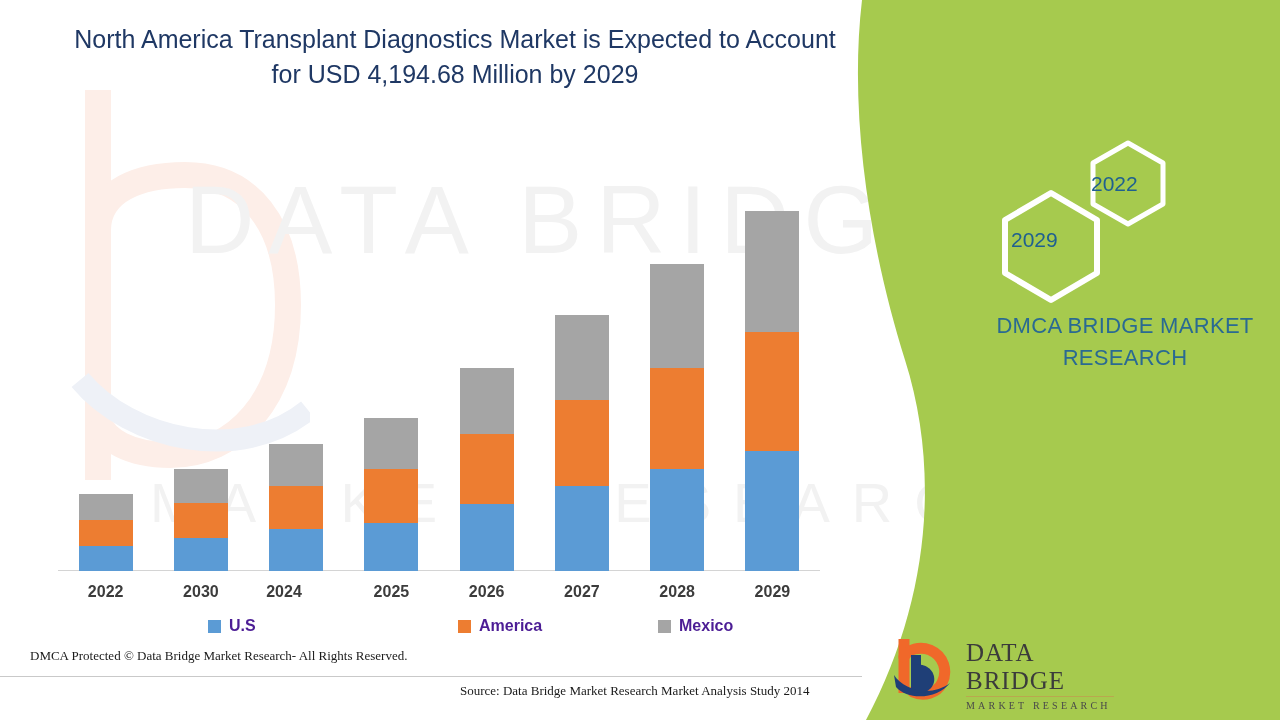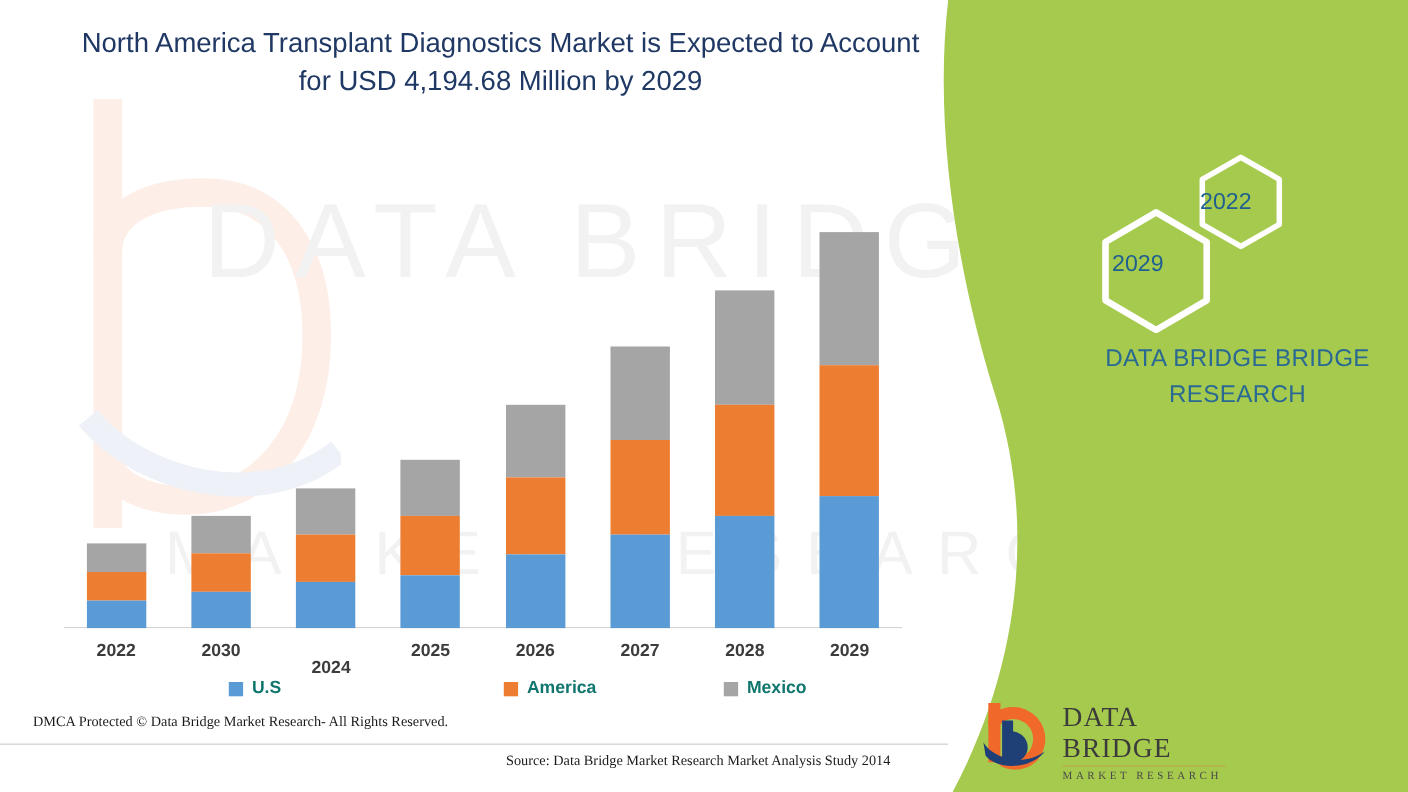--- a/index.html
+++ b/index.html
@@ -219,21 +219,21 @@
     width: 762px;
     height: 26px;
   }
   .legend-item {
     position: absolute;
     display: flex;
     align-items: center;
     gap: 8px;
     font-size: 16px;
     font-weight: bold;
-    color: #0f766e;
+    color: #4c1d95;
     white-space: nowrap;
   }
   .legend-swatch {
     width: 13px;
     height: 13px;
     display: inline-block;
   }
 
   
   .footer-rule {
@@ -321,21 +321,21 @@
         </div>
         <div class="bar-col" style="left: 687.375px; width: 54px;">
           <div class="seg" style="height: 121px; background: rgb(165, 165, 165);"></div>
           <div class="seg" style="height: 119px; background: rgb(237, 125, 49);"></div>
           <div class="seg" style="height: 120px; background: rgb(91, 155, 213);"></div>
         </div>
       </div>
     <div class="xticks" id="xticks">
         <div class="xtick" style="left: 2.625px;">2022</div>
         <div class="xtick" style="left: 97.875px;">2030</div>
-        <div class="xtick" style="left: 198px; margin-top: 16px;">2024</div>
+        <div class="xtick" style="left: 181px;">2024</div>
         <div class="xtick" style="left: 288.375px;">2025</div>
         <div class="xtick" style="left: 383.625px;">2026</div>
         <div class="xtick" style="left: 478.875px;">2027</div>
         <div class="xtick" style="left: 574.125px;">2028</div>
         <div class="xtick" style="left: 669.375px;">2029</div>
       </div>
     <div class="legend" id="legend">
         <div class="legend-item" style="left: 150px;">
           <span class="legend-swatch" style="background: rgb(91, 155, 213);"></span>
           <span>U.S</span>
@@ -360,21 +360,21 @@
     </g>
   </svg>
 
 
   <div class="hex-wrap">
     <div class="hex-label hex-label-2022">2022</div>
     <div class="hex-label hex-label-2029">2029</div>
   </div>
 
   <div class="brand-line">
-    <div>DATA BRIDGE BRIDGE</div>
+    <div>DMCA BRIDGE MARKET</div>
     <div>RESEARCH</div>
   </div>
 
   <div class="logo">
     <svg class="logo-mark" viewBox="0 0 72 66">
       <path d="M14 4 L14 58" stroke="#F0682A" stroke-width="11" fill="none"></path>
       <path d="M14 22 C 18 14, 30 11, 40 15 C 54 21, 58 36, 52 48 C 47 58, 34 62, 23 57" stroke="#F0682A" stroke-width="11" fill="none" stroke-linecap="round"></path>
       <path d="M26 20 L26 60" stroke="#1F3F77" stroke-width="10" fill="none"></path>
       <path d="M4 40 C 14 56, 42 62, 60 48 C 48 64, 18 66, 6 52 Z" fill="#1F3F77"></path>
       <path d="M26 30 C 36 28, 46 36, 44 47 C 42 56, 32 60, 26 57 Z" fill="#1F3F77"></path>

